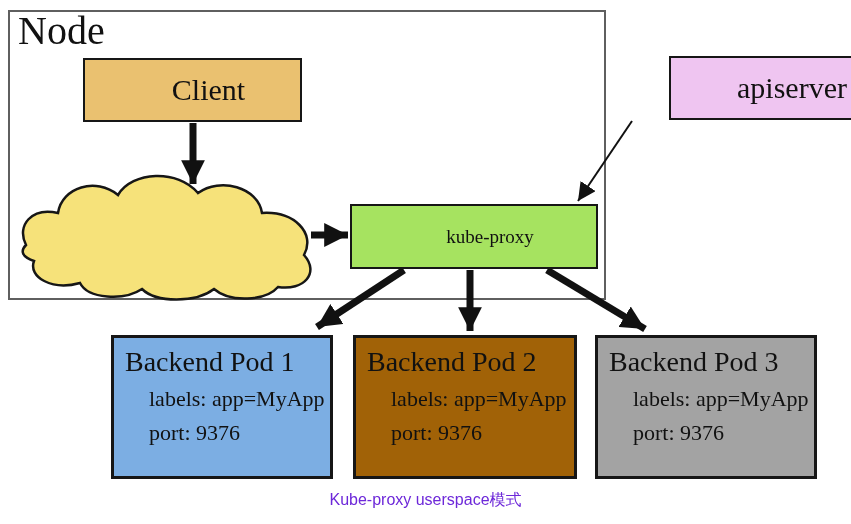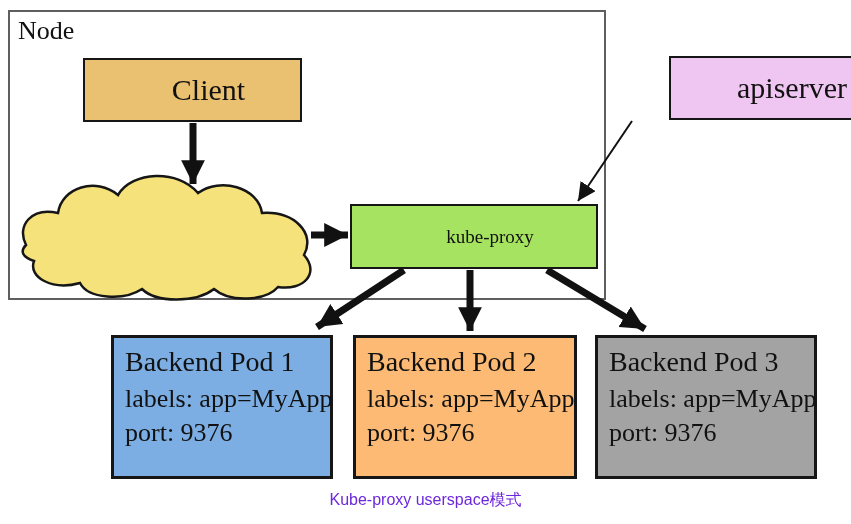--- a/index.html
+++ b/index.html
@@ -15,21 +15,21 @@
   .abs { position: absolute; }
   .node-box {
     left: 8px; top: 10px;
     width: 598px; height: 290px;
     border: 2px solid #5f5f5f;
     box-sizing: border-box;
     background: transparent;
   }
   .node-label {
     left: 18px; top: 10px;
-    font-size: 26px;
+    font-size: 40px;
     line-height: 42px;
     white-space: nowrap;
   }
   .dbox {
     box-sizing: border-box;
     border: 2px solid #161616;
     display: flex;
     align-items: center;
     justify-content: center;
     text-align: center;
@@ -47,21 +47,21 @@
   .pod {
     top: 335px; height: 144px;
     box-sizing: border-box;
     border: 3px solid #161616;
     padding: 4px 11px;
   }
   .pod-1 { left: 111px; width: 222px; }
   .pod-2 { left: 353px; width: 224px; }
   .pod-3 { left: 595px; width: 222px; }
   .pod-title { font-size: 28px; line-height: 40px; white-space: nowrap; }
-  .pod-line  { font-size: 26px; line-height: 34px; white-space: nowrap; }
+  .pod-line  { font-size: 22px; line-height: 34px; white-space: nowrap; margin-left: 24px; }
   .caption {
     left: 0; top: 490px; width: 851px;
     text-align: center;
     font-family: "Liberation Sans", "DejaVu Sans", sans-serif;
     font-size: 16px;
   }
   svg.layer { position: absolute; left: 0; top: 0; }
 </style>
 </head>
 <body>
@@ -118,21 +118,21 @@
   <div class="abs dbox api-box" style="background: rgb(239, 197, 241);">
     <span>apiserver</span>
   </div>
 
   <div class="abs pod pod-1" style="background: rgb(124, 174, 227);">
     <div class="pod-title">Backend Pod 1</div>
     <div class="pod-line">labels: app=MyApp</div>
     <div class="pod-line">port: 9376</div>
   </div>
 
-  <div class="abs pod pod-2" style="background: #fdba74;">
+  <div class="abs pod pod-2" style="background: #a16207;">
     <div class="pod-title">Backend Pod 2</div>
     <div class="pod-line">labels: app=MyApp</div>
     <div class="pod-line">port: 9376</div>
   </div>
 
   <div class="abs pod pod-3" style="background: #a3a3a3;">
     <div class="pod-title">Backend Pod 3</div>
     <div class="pod-line">labels: app=MyApp</div>
     <div class="pod-line">port: 9376</div>
   </div>

